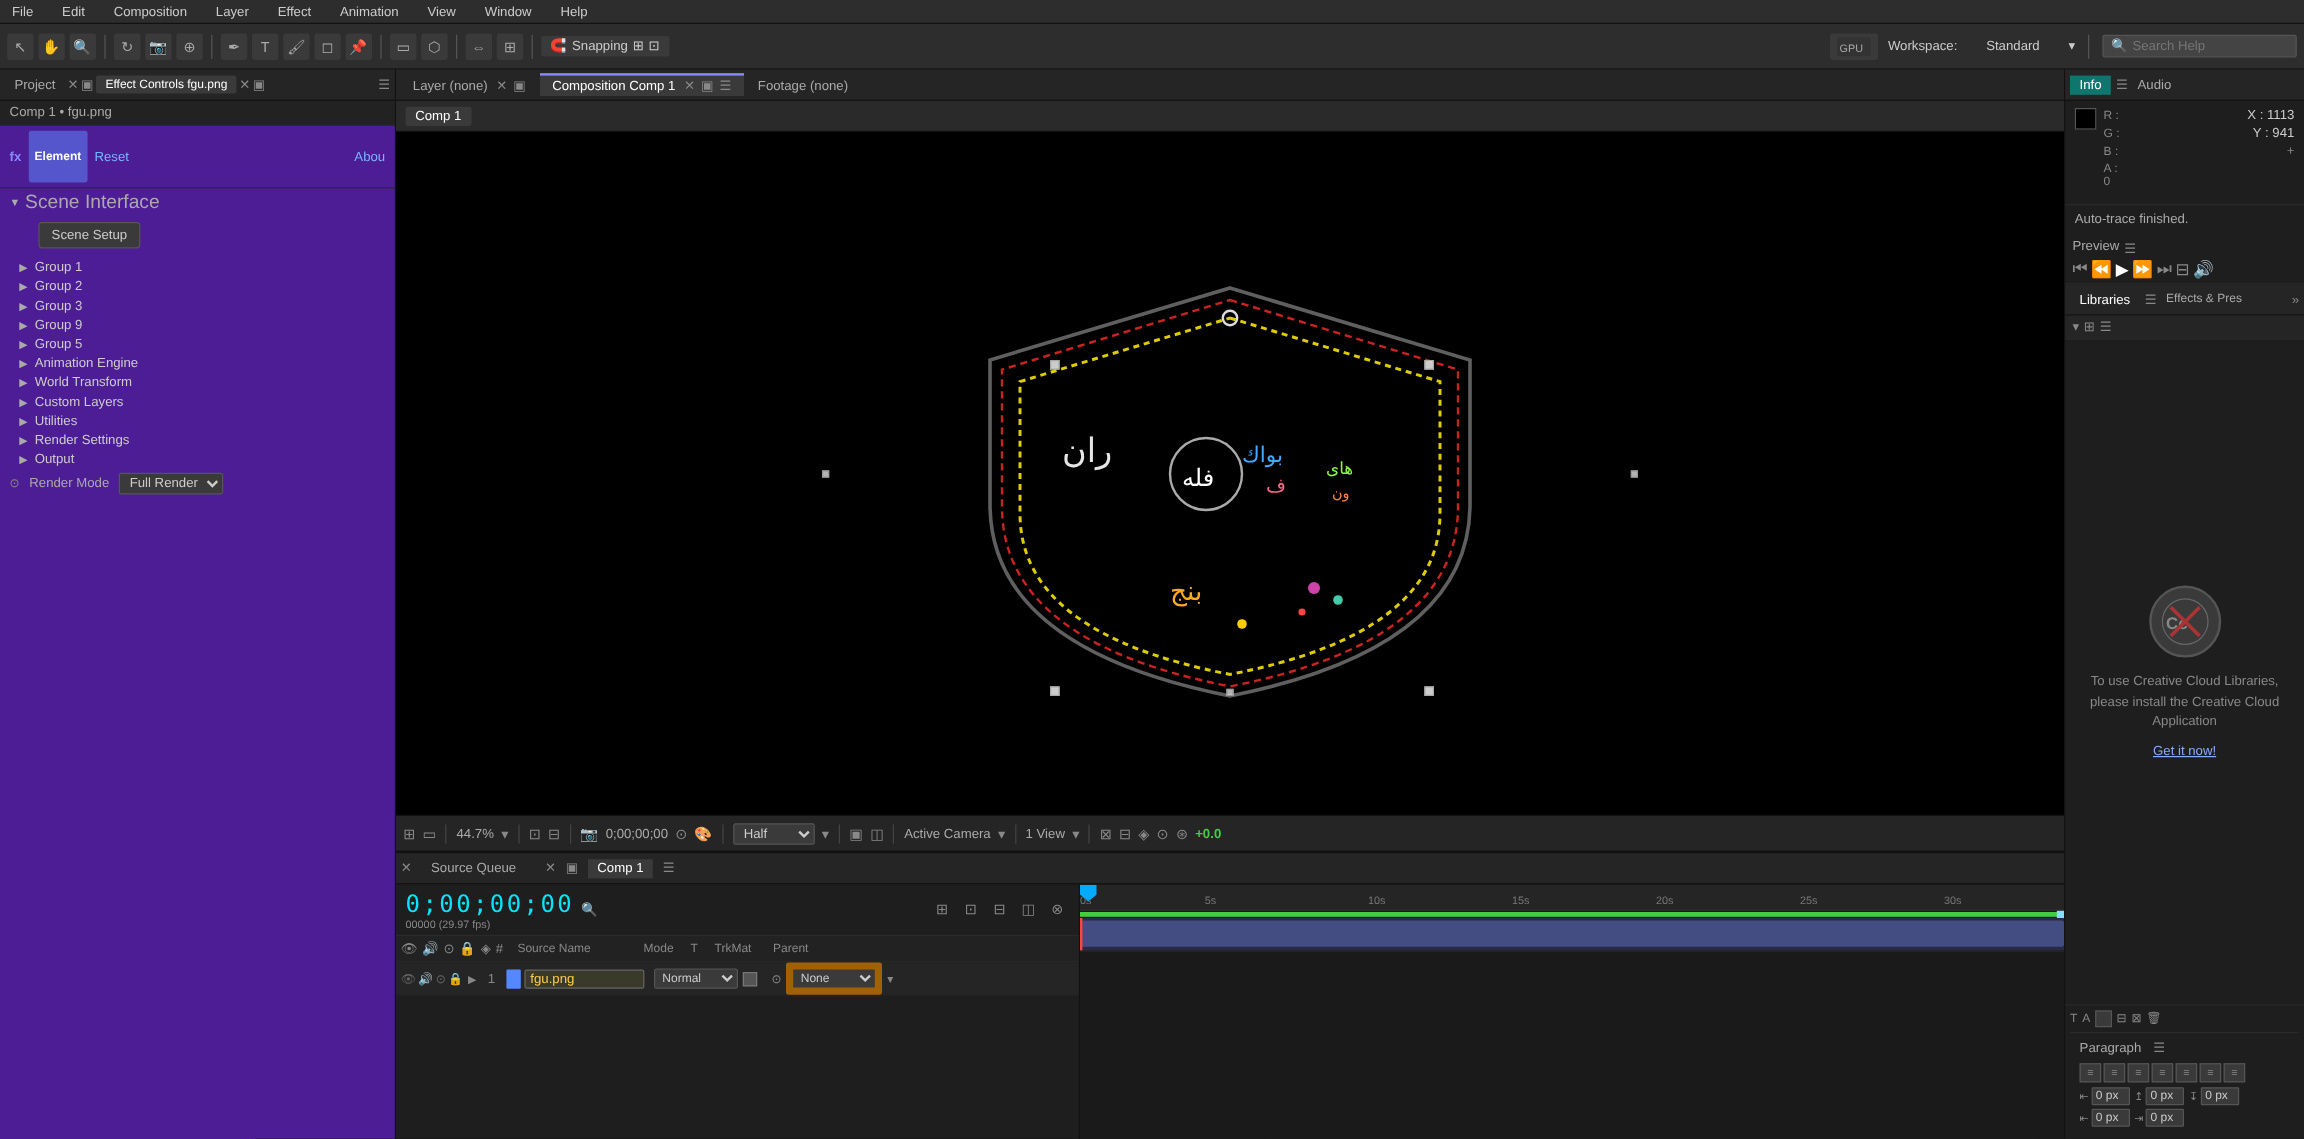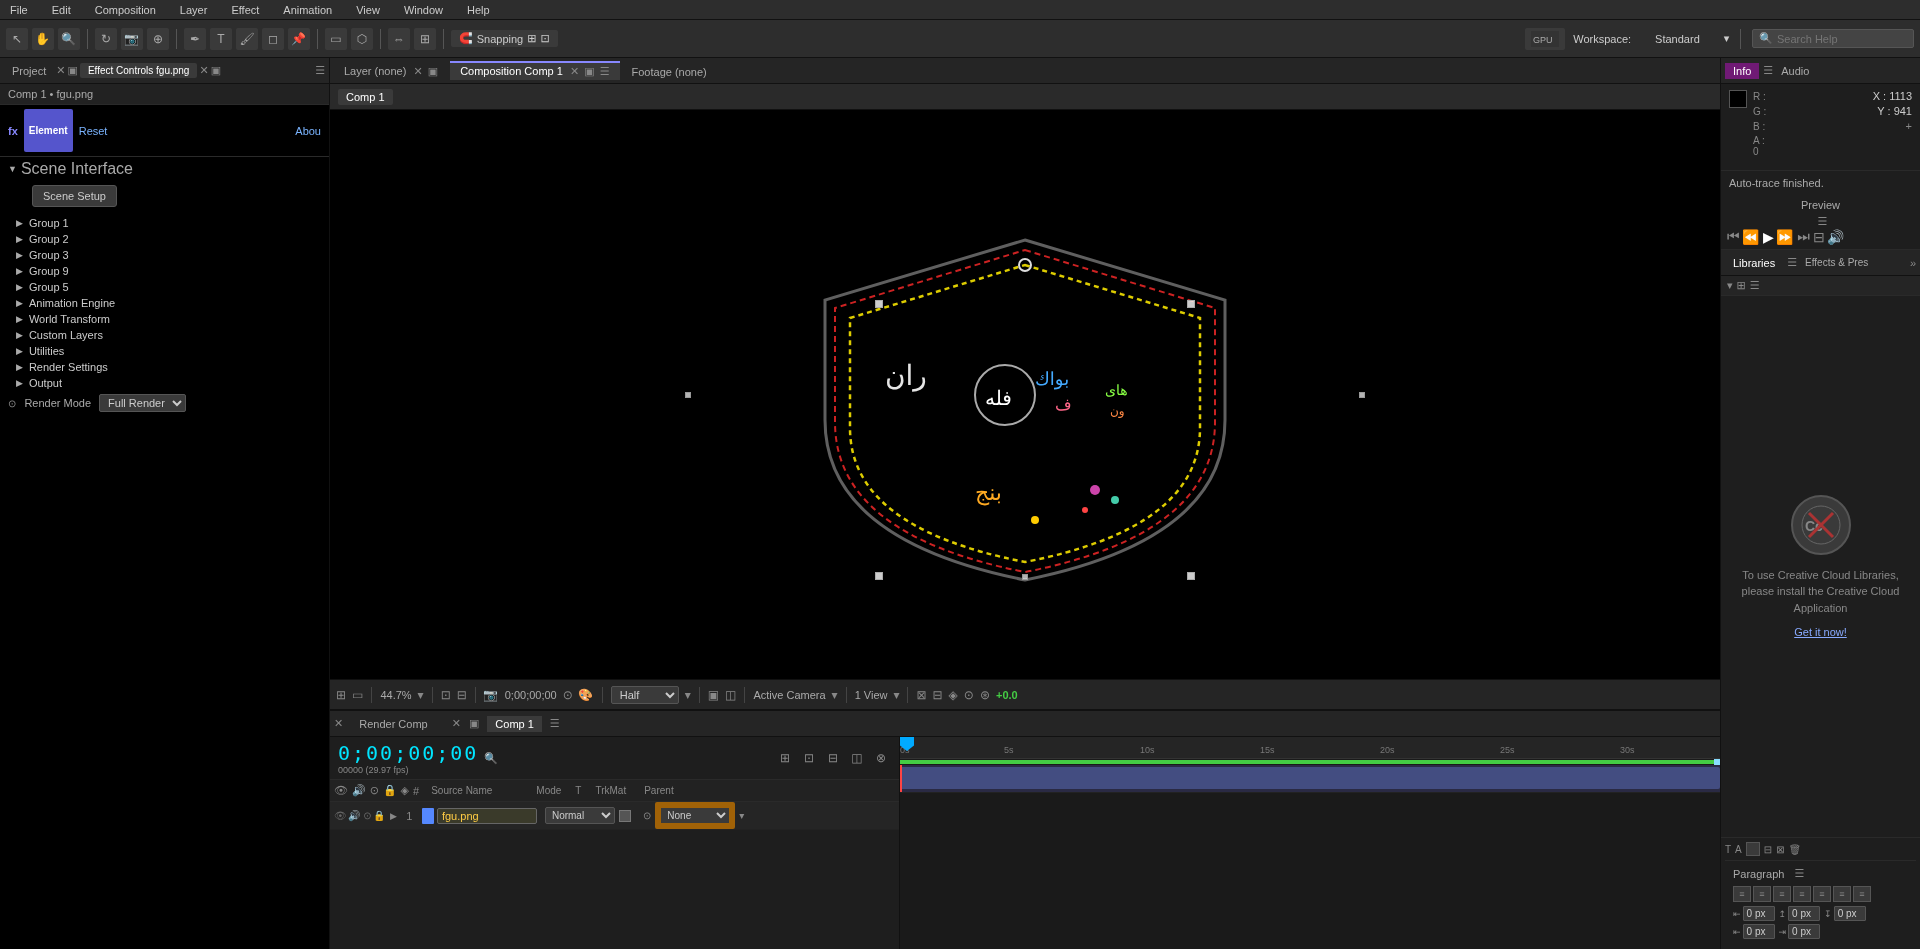--- a/index.html
+++ b/index.html
@@ -123,21 +123,21 @@
     }
     .panel-tab.active {
       background: #3a3a3a;
       color: #fff;
     }
 
     
     #effect-controls-panel {
       flex: 1;
       overflow-y: auto;
-      background: #000000;
+      background: #4c1d95;
     }
     .ec-header {
       display: flex;
       align-items: center;
       padding: 4px 8px;
       gap: 6px;
       border-bottom: 1px solid #2a2a2a;
     }
     .ec-element-badge {
       background: #5555cc;
@@ -466,21 +466,21 @@
       border-bottom: 1px solid #111;
       height: 26px;
       padding: 0 4px;
     }
     .rp-tab {
       font-size: 11px;
       color: #aaa;
       padding: 2px 8px;
       cursor: pointer;
     }
-    .rp-tab.active { background: #701a75; color: #fff; }
+    .rp-tab.active { background: #0f766e; color: #fff; }
     .rp-menu-icon { color: #888; font-size: 11px; cursor: pointer; margin-left: 4px; }
 
     .rp-info-section {
       padding: 6px 8px;
       border-bottom: 1px solid #2a2a2a;
     }
     .rp-coords-row {
       display: flex;
       gap: 8px;
       align-items: center;
@@ -873,21 +873,21 @@
       <span class="vt-icon">◈</span>
       <span class="vt-icon">⊙</span>
       <span class="vt-icon">⊛</span>
       <span class="vt-green">+0.0</span>
     </div>
 
     <div id="timeline-area">
 
       <div class="timeline-tabs-row">
         <span class="tl-close-icon">✕</span>
-        <span class="tl-tab">Render Comp</span>
+        <span class="tl-tab">Source Queue</span>
         <span class="tl-close-icon" style="margin-left:8px;">✕</span>
         <span class="ph-panel-icon">▣</span>
         <span class="tl-tab active">Comp 1</span>
         <span class="tl-menu-icon">☰</span>
       </div>
 
       <div id="timeline-content">
 
         <div id="tl-left">
 
@@ -1010,21 +1010,21 @@
           </div>
           <div class="rp-coords-row">
             <span class="rp-coord-label">A : 0</span>
           </div>
         </div>
       </div>
     </div>
     <div class="rp-autotrace">Auto-trace finished.</div>
 
     <div class="rp-preview-section">
-      <div style="display:flex; align-items:center;flex-direction:column;">
+      <div style="display:flex; align-items:center;">
         <span class="rp-preview-title">Preview</span>
         <span class="rp-menu-icon">☰</span>
       </div>
       <div class="rp-preview-controls">
         <span class="rp-preview-btn">⏮</span>
         <span class="rp-preview-btn">⏪</span>
         <span class="rp-preview-btn active">▶</span>
         <span class="rp-preview-btn">⏩</span>
         <span class="rp-preview-btn">⏭</span>
         <span class="rp-preview-btn">⊟</span>

